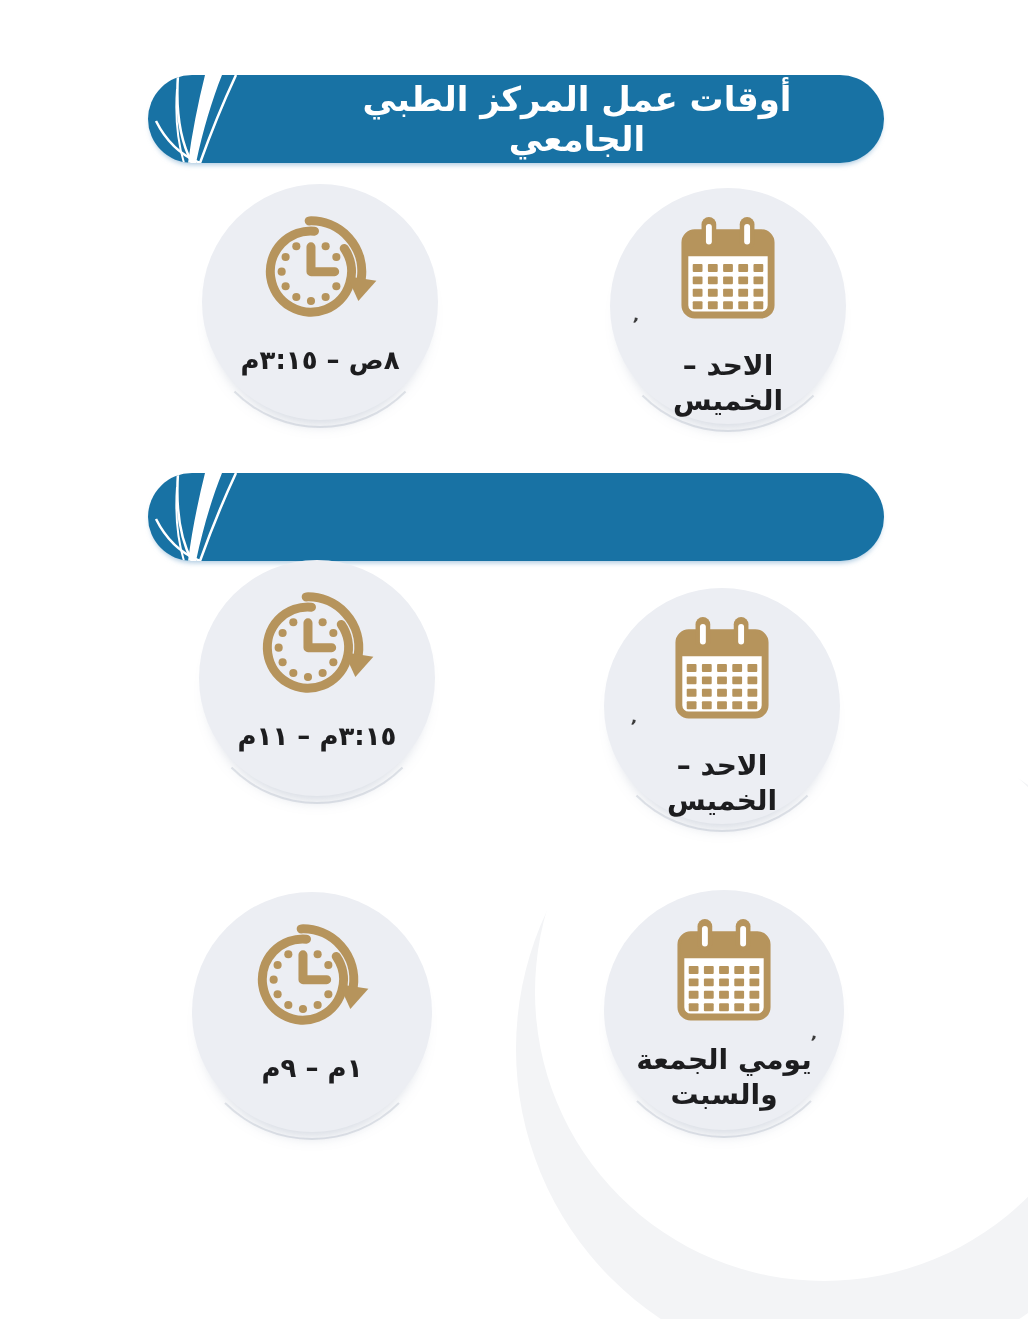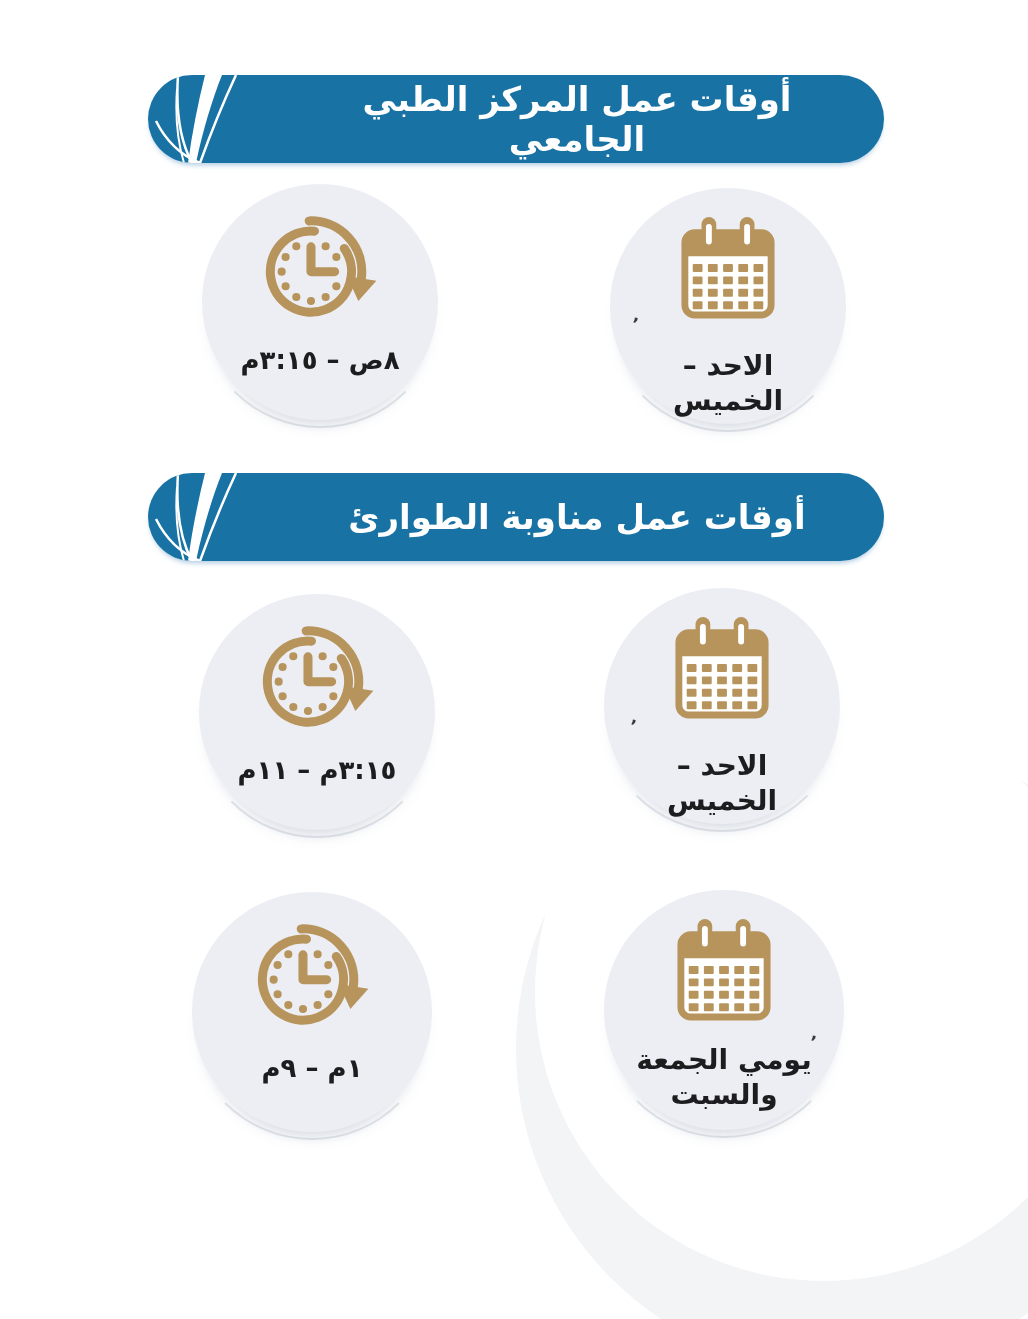--- a/index.html
+++ b/index.html
@@ -69,21 +69,21 @@
     border-radius:50%;
     border:2px solid rgba(150,160,178,.28);
     border-top-color:transparent;
     border-left-color:transparent;
     border-right-color:transparent;
     transform:translateY(4px);
     pointer-events:none;
   }
   .card-c1{left:202px;top:184px;}
   .card-c2{left:610px;top:188px;}
-  .card-c3{left:199px;top:594px;}
+  .card-c3{left:199px;top:560px;}
   .card-c4{left:604px;top:588px;}
   .card-c5{left:192px;top:892px;width:240px;height:240px;}
   .card-c6{left:604px;top:890px;width:240px;height:240px;}
 
   .icon-wrap{height:112px;display:flex;align-items:center;justify-content:center;margin-top:4px;}
   .clock-svg{width:128px;height:106px;}
   .cal-svg{width:98px;height:110px;margin-top:-6px;}
 
   .card-label{
     margin-top:22px;
@@ -192,21 +192,20 @@
   </div>
 
   <div class="banner banner-2">
     <svg class="ornament-svg" style="left:0;right:auto;" viewBox="0 0 150 88" xmlns="http://www.w3.org/2000/svg" aria-hidden="true">
       <path d="M 74,0 C 64,25 55,55 48,88 L 40,88 C 44,58 50,28 57,0 Z" fill="#ffffff"></path>
       <path d="M 88,0 C 74,30 62,60 52,88" stroke="#ffffff" stroke-width="2.5" fill="none"></path>
       <path d="M 30,0 C 28,30 30,62 44,88" stroke="#ffffff" stroke-width="2.5" fill="none"></path>
       <path d="M 8,46 C 18,66 32,80 52,88" stroke="#ffffff" stroke-width="2.5" fill="none"></path>
       <path d="M 36,88 C 30,68 27,42 29,14" stroke="#ffffff" stroke-width="2" fill="none"></path>
     </svg>
-    <div class="banner-title">أوقات عمل مناوبة الطوارئ</div>
   </div>
 
   <div class="card card-c3">
     <div class="icon-wrap">
       <svg class="clock-svg" viewBox="0 0 112 94" xmlns="http://www.w3.org/2000/svg" aria-hidden="true">
         <path d="M 51.1,16.1 A 36 36 0 1 0 77.5,31.4" fill="none" stroke="#b6945c" stroke-width="8" stroke-linecap="round"></path>
         <path d="M 46.4,7 A 45 45 0 0 1 92.6,58.3" fill="none" stroke="#b6945c" stroke-width="8" stroke-linecap="round"></path>
         <polygon points="80,56 106,60 90,78" fill="#b6945c"></polygon>
         <polyline points="48,30 48,52 69,52" fill="none" stroke="#b6945c" stroke-width="8" stroke-linecap="round" stroke-linejoin="round"></polyline>
         <g fill="#b6945c">

